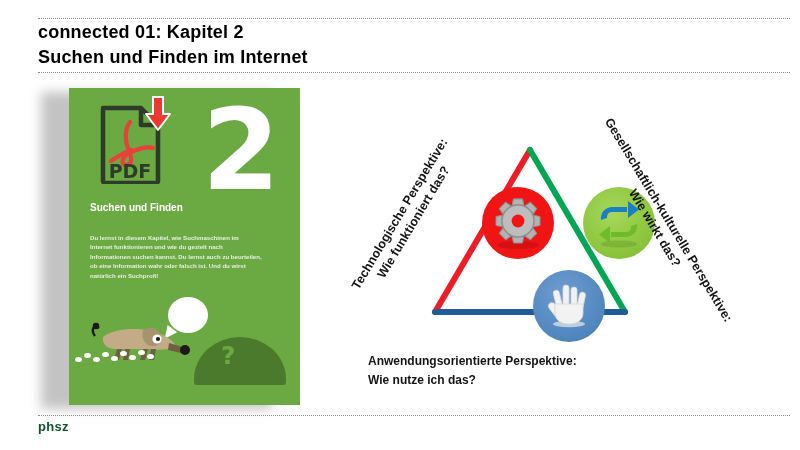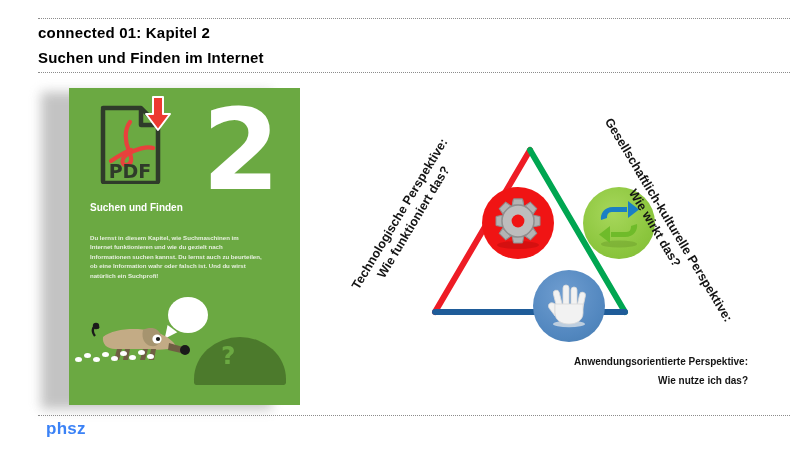--- a/index.html
+++ b/index.html
@@ -20,30 +20,30 @@
   }
   .rule-top{left:38px;right:10px;top:18px;}
   .rule-mid{left:38px;right:10px;top:72px;}
   .rule-bottom{left:38px;right:10px;top:415px;}
 
   
   .header{
     position:absolute;left:38px;top:20px;width:600px;
     color:#000;
     font-weight:bold;
-    font-size:15px;
+    font-size:18px;
     line-height:25px;
     letter-spacing:.2px;
   }
   .header div{white-space:nowrap;}
 
   
   .footer{
-    position:absolute;left:46px;top:419px;
-    font-size:17px;font-weight:bold;color:#3b82f6;
+    position:absolute;left:38px;top:419px;
+    font-size:13px;font-weight:bold;color:#14532d;
     letter-spacing:.3px;
   }
 
   
   .card-wrap{position:absolute;left:37px;top:88px;width:231px;height:317px;}
   .card-shadow{
     position:absolute;left:4px;top:4px;width:231px;height:317px;
     background:#b9b9b9;
     filter:blur(6px);
     opacity:.85;
@@ -127,22 +127,22 @@
     transform:rotate(-59deg);
     transform-origin:center center;
   }
   .lbl-right{
     left:214px;top:128px;
     transform:rotate(59deg);
     transform-origin:center center;
   }
   .lbl-bottom{
     position:absolute;left:38px;top:272px;width:380px;
-    text-align:right;font-weight:bold;color:#141414;
-    font-size:10px;line-height:19px;
+    text-align:left;font-weight:bold;color:#141414;
+    font-size:12px;line-height:19px;
   }
 
   
   .node{position:absolute;border-radius:50%;}
   .node-red{left:152px;top:107px;width:72px;height:72px;background:#f01414;}
   .node-green{left:253px;top:107px;width:72px;height:72px;
     background:#8dc63f;
     background:radial-gradient(circle at 42% 36%,#a7d75b 0%,#8cc63e 62%,#7fba33 100%);}
   .node-blue{left:203px;top:190px;width:72px;height:72px;
     background:#5b8cc2;

